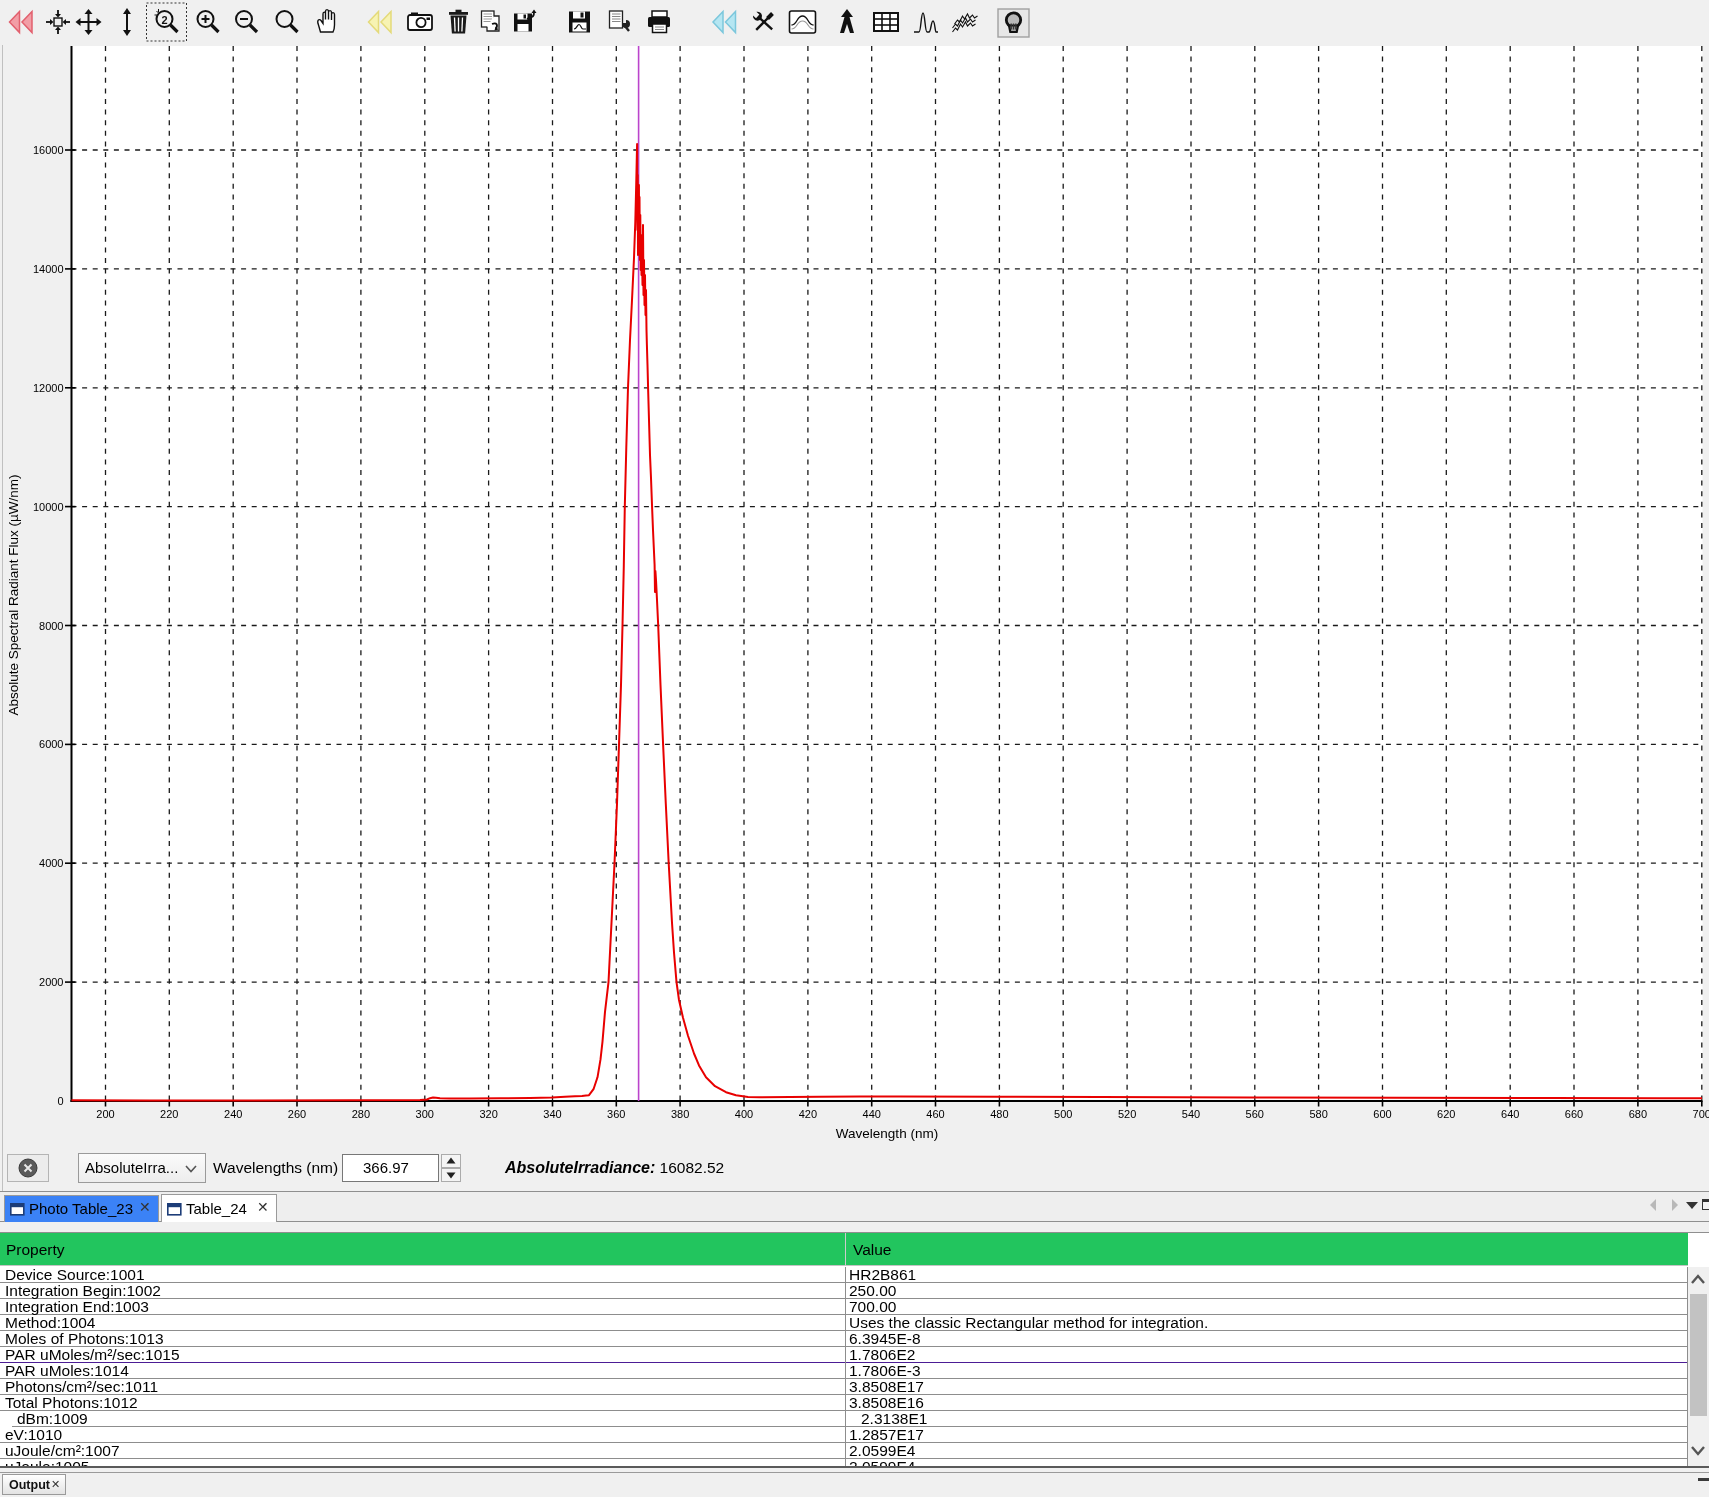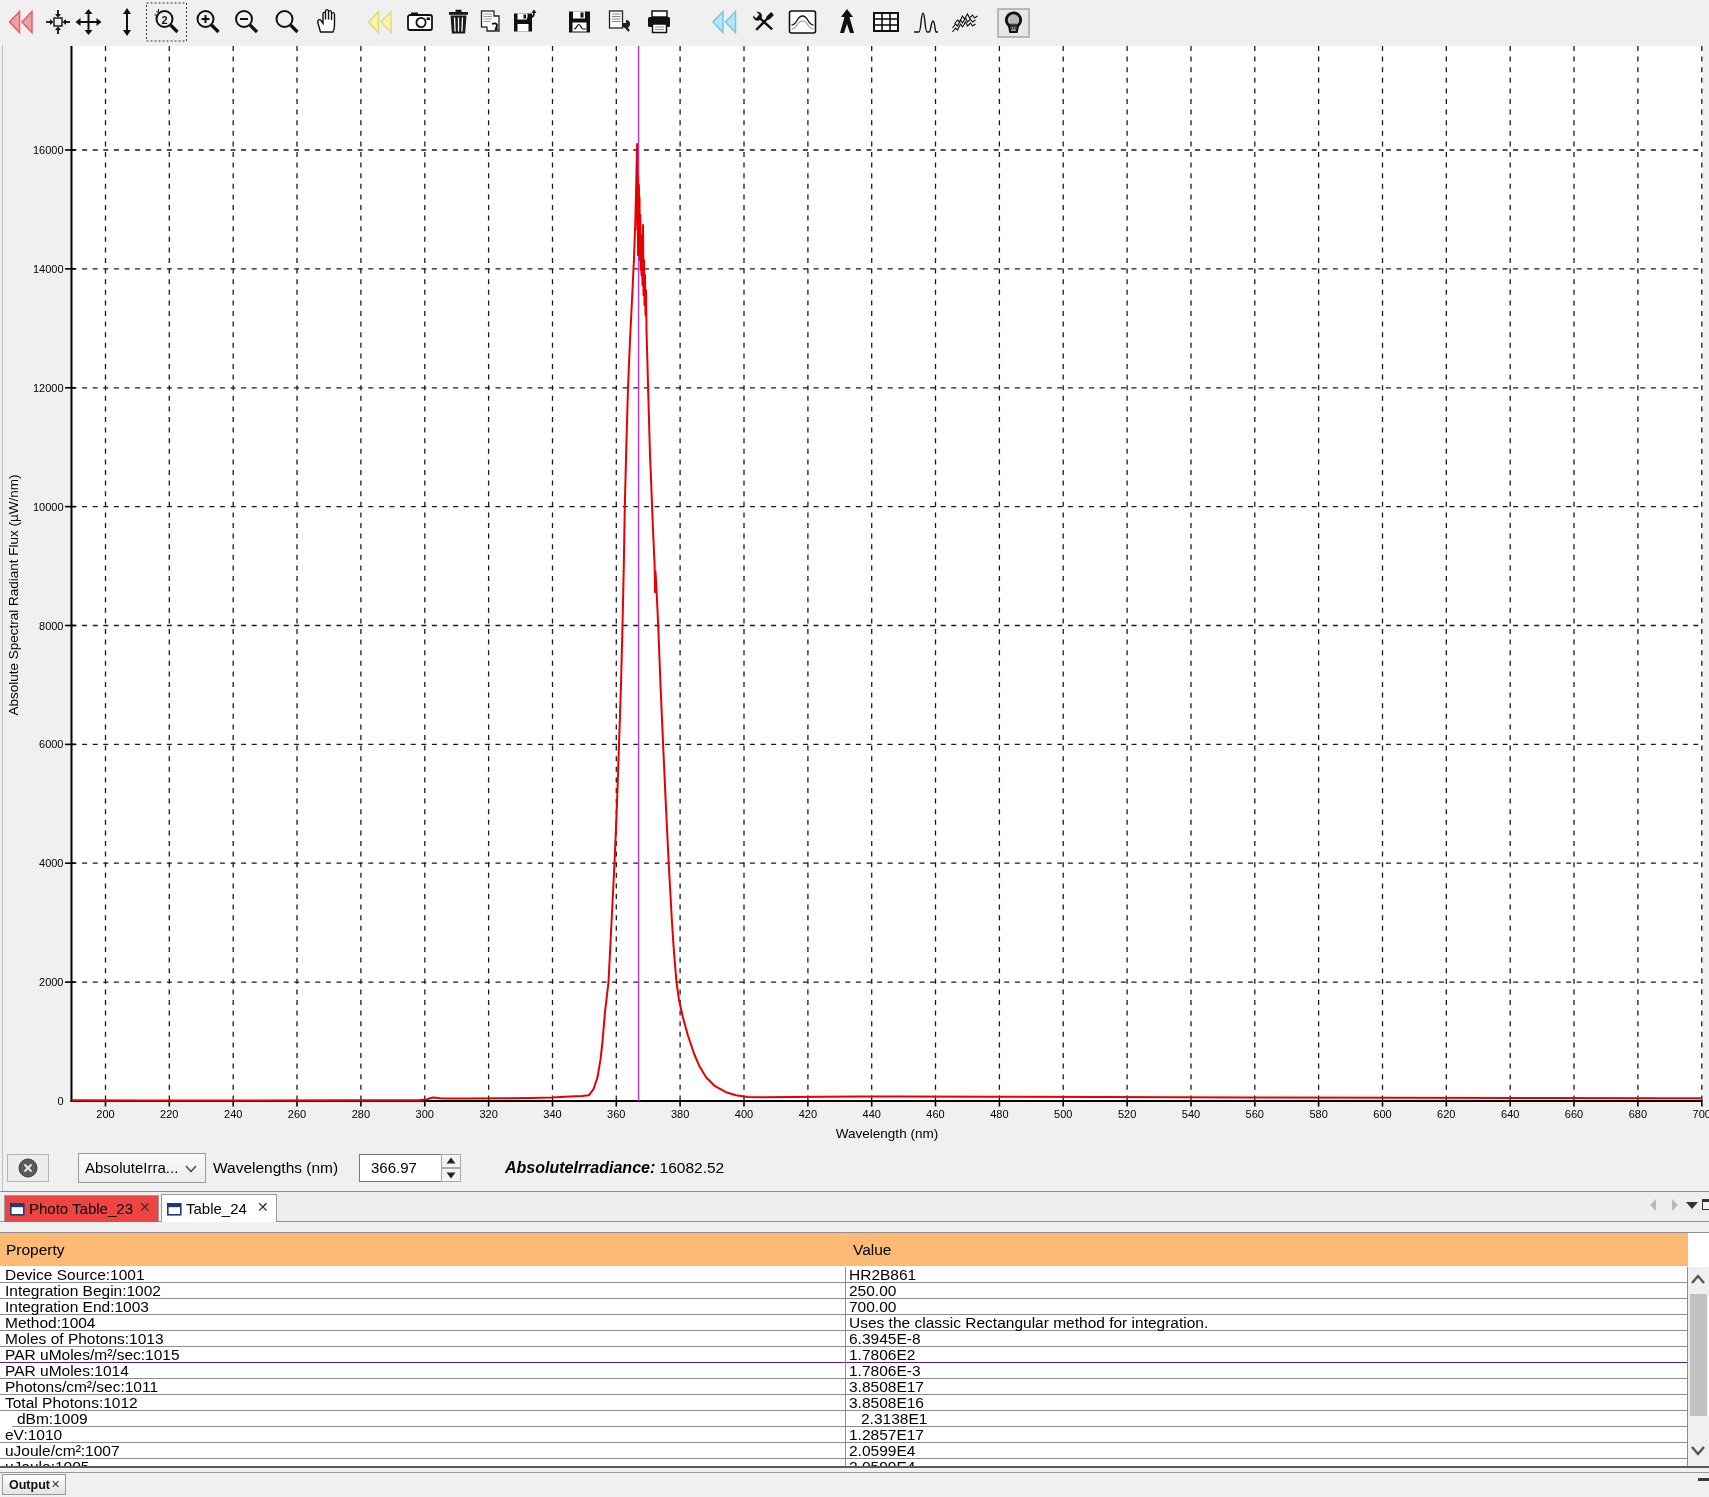--- a/index.html
+++ b/index.html
@@ -320,35 +320,35 @@
         <circle cx="20" cy="13" r="9" fill="none" stroke="#3a3a3a" stroke-width="1"></circle>
         <path d="M 16.5,9.5 L 23.5,16.5 M 23.5,9.5 L 16.5,16.5" stroke="#e8e8e8" stroke-width="2"></path>
       </svg>
 </div>
 <div class="abs" style="left:78px;top:1108px;width:128px;height:30px;background:linear-gradient(#fbfbfb,#ededed);border:1px solid #9a9a9a;box-sizing:border-box;font-size:15px;color:#000;line-height:28px;padding-left:6px">AbsoluteIrra...
 <svg width="12" height="8" style="position:absolute;right:8px;top:11px">
         <path d="M 1,1 L 6,6.5 L 11,1" fill="none" stroke="#555" stroke-width="1.6"></path>
       </svg>
 </div>
 <div class="abs" style="left:213px;top:1108px;height:30px;line-height:30px;font-size:15.5px;color:#000">Wavelengths (nm)</div>
-<div class="abs" style="left:359px;top:1109px;width:97px;height:28px;background:#fff;border:1px solid #777;box-sizing:border-box;font-size:15px;line-height:26px;padding-left:11px;color:#000">366.97</div>
+<div class="abs" style="left:342px;top:1109px;width:97px;height:28px;background:#fff;border:1px solid #777;box-sizing:border-box;font-size:15px;line-height:26px;padding-left:20px;color:#000">366.97</div>
 <div class="abs" style="left:441px;top:1109px;width:20px;height:28px">
 <div style="position:absolute;left:0;top:0;width:20px;height:14px;background:#f4f4f4;border:1px solid #ababab;box-sizing:border-box"></div>
 <div style="position:absolute;left:0;top:14px;width:20px;height:14px;background:#f4f4f4;border:1px solid #ababab;box-sizing:border-box"></div>
 <svg width="20" height="28" style="position:absolute;left:0;top:0">
         <polygon points="10,3.5 14.5,9.5 5.5,9.5" fill="#222"></polygon>
         <polygon points="10,24.5 14.5,18.5 5.5,18.5" fill="#222"></polygon>
       </svg>
 </div>
 <div class="abs" style="left:505px;top:1108px;height:30px;line-height:30px;font-size:16px"><span style="color:#000000;font-weight:bold;font-style:italic">AbsoluteIrradiance:</span><span style="color:#000;font-size:15.5px">&nbsp;16082.52</span></div>
 </div>
 
 <div class="abs" style="left:0;top:1191px;width:1709px;height:31px;background:#eeeeee;border-top:1px solid #8f8f8f;border-bottom:1px solid #8f8f8f;box-sizing:border-box">
 
-<div class="abs" style="left:4px;top:3px;width:155px;height:27px;background:#ef4444;border:1px solid #9a9a9a;border-bottom:none;box-sizing:border-box;font-size:15px;color:#000">
+<div class="abs" style="left:4px;top:3px;width:155px;height:27px;background:#3b82f6;border:1px solid #9a9a9a;border-bottom:none;box-sizing:border-box;font-size:15px;color:#000">
 <svg width="15" height="13" style="position:absolute;left:5px;top:7px">
         <rect x="0.8" y="0.8" width="13" height="11" fill="#fff" stroke="#1d3d78" stroke-width="1.6"></rect>
         <rect x="0.8" y="0.8" width="13" height="3.4" fill="#1d3d78"></rect>
       </svg>
 <span style="position:absolute;left:24px;top:4px">Photo Table_23</span>
 <span style="position:absolute;left:134px;top:3px;font-size:14px;color:#333">✕</span>
 </div>
 <div class="abs" style="left:161px;top:2px;width:116px;height:28px;background:#ffffff;border:1px solid #9a9a9a;border-bottom:none;box-sizing:border-box;font-size:15px;color:#000">
 <svg width="15" height="13" style="position:absolute;left:5px;top:8px">
         <rect x="0.8" y="0.8" width="13" height="11" fill="#fff" stroke="#1d3d78" stroke-width="1.6"></rect>
@@ -361,21 +361,21 @@
 <polygon points="10,7 4,13 10,19" fill="#b8b8b8"></polygon>
 <polygon points="26,7 32,13 26,19" fill="#b8b8b8"></polygon>
 <polygon points="40,10 52,10 46,17" fill="#333"></polygon>
 </svg>
 <div class="abs" style="left:1702px;top:7px;width:10px;height:11px;border:1.5px solid #333;border-top:3px solid #333;box-sizing:border-box;background:#f4f4f4"></div>
 </div>
 <div class="abs" style="left:0;top:1222px;width:1709px;height:11px;background:#f0f0f0;border-bottom:1px solid #8f8f8f;box-sizing:border-box"></div>
 
 <div class="abs" style="left:0;top:1233px;width:1709px;height:234px;background:#ffffff;overflow:hidden">
 
-<div class="abs" style="left:0;top:0;width:1688px;height:33px;background:#fdba74;border-bottom:1px solid #c4c4c4;box-sizing:border-box;font-size:15.5px;color:#000">
+<div class="abs" style="left:0;top:0;width:1688px;height:33px;background:#22c55e;border-bottom:1px solid #c4c4c4;box-sizing:border-box;font-size:15.5px;color:#000">
 <span style="position:absolute;left:6px;top:8px">Property</span>
 <span style="position:absolute;left:853px;top:8px">Value</span>
 <div style="position:absolute;left:845px;top:0;width:1px;height:33px;background:#cccccc"></div>
 </div>
 <div class="abs" style="left:0;top:34px;width:1688px;height:200px;font-size:15.5px;color:#000" id="tbody">
 <div style="position:absolute;left:0;top:0px;width:1688px;height:16px;border-bottom:1px solid #8d8d8d;box-sizing:border-box;overflow:visible">
 <span style="position:absolute;left:5px;top:0px;line-height:16px">Device Source:1001</span>
 <span style="position:absolute;left:849px;top:0px;line-height:16px">HR2B861</span>
 </div>
 <div style="position:absolute;left:0;top:16px;width:1688px;height:16px;border-bottom:1px solid #8d8d8d;box-sizing:border-box;overflow:visible">

